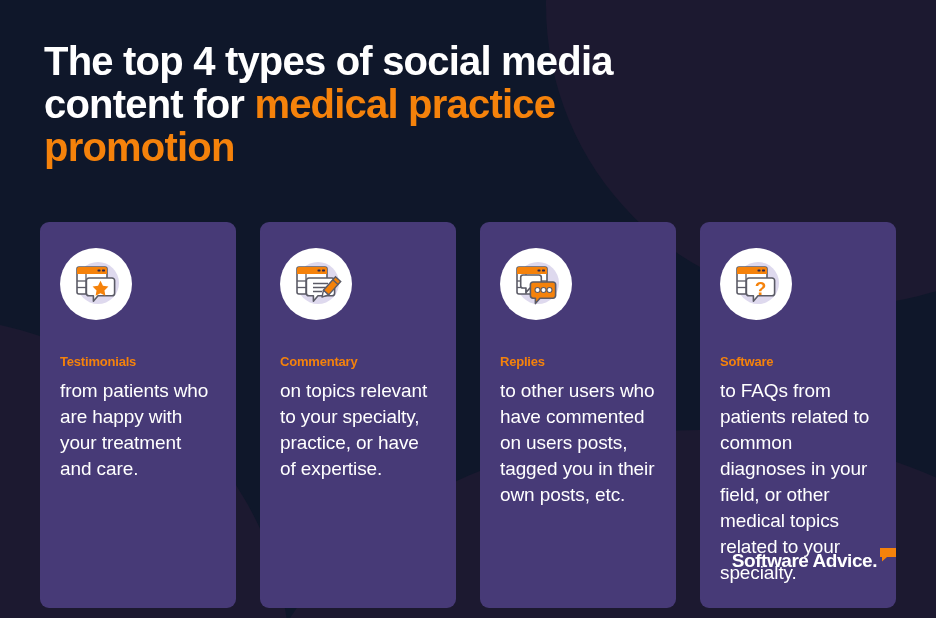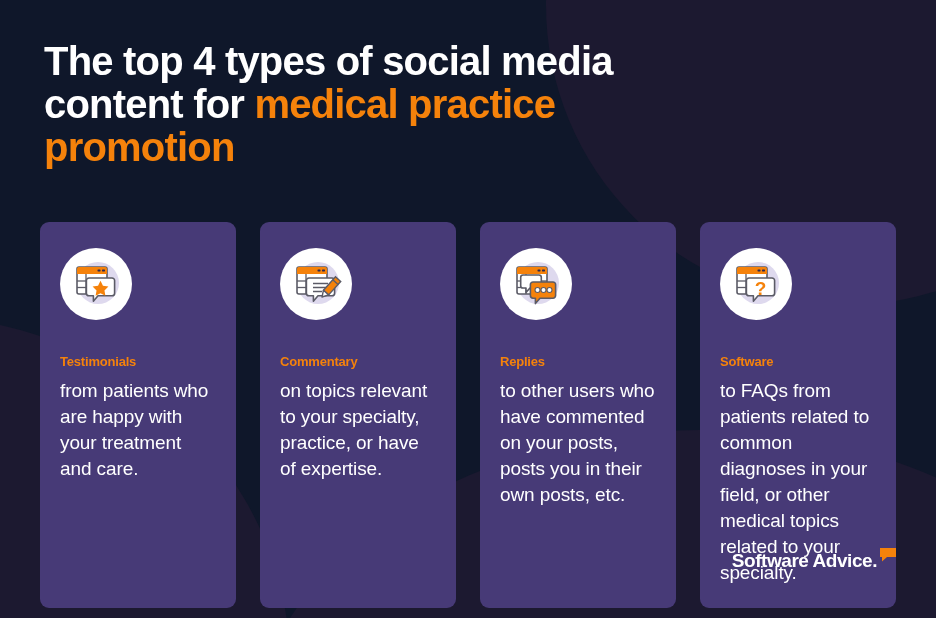--- a/index.html
+++ b/index.html
@@ -199,21 +199,21 @@
           <line x1="9" y1="31.5" x2="39" y2="31.5" stroke="#5b5b66" stroke-width="1.3"></line>
           <line x1="18" y1="18" x2="18" y2="38" stroke="#5b5b66" stroke-width="1.3"></line>
           <path d="M15 19h16a2.3 2.3 0 0 1 2.3 2.3v8.4A2.3 2.3 0 0 1 31 32h-9l-4 4.4V32h-3a2.3 2.3 0 0 1-2.3-2.3v-8.4A2.3 2.3 0 0 1 15 19z" fill="#ffffff" stroke="#5b5b66" stroke-width="1.6" stroke-linejoin="round"></path>
           <path d="M25 26h20a2.6 2.6 0 0 1 2.6 2.6v11A2.6 2.6 0 0 1 45 42.2h-13l-4.6 5.4v-5.4H25a2.6 2.6 0 0 1-2.6-2.6v-11A2.6 2.6 0 0 1 25 26z" fill="#f5820b" stroke="#5b5b66" stroke-width="1.6" stroke-linejoin="round"></path>
           <circle cx="29.5" cy="34" r="2.5" fill="#ffffff" stroke="#5b5b66" stroke-width="1.1"></circle>
           <circle cx="35.5" cy="34" r="2.5" fill="#ffffff" stroke="#5b5b66" stroke-width="1.1"></circle>
           <circle cx="41.5" cy="34" r="2.5" fill="#ffffff" stroke="#5b5b66" stroke-width="1.1"></circle>
         </svg>
       </div>
       <div class="card-title">Replies</div>
-      <div class="card-body">to other users who have commented on your posts, posts you in their own posts, etc.</div>
+      <div class="card-body">to other users who have commented on users posts, tagged you in their own posts, etc.</div>
     </div>
 
     <div class="card">
       <div class="icon-badge">
         <svg width="56" height="56" viewBox="0 0 56 56" aria-hidden="true">
           <circle cx="30" cy="27" r="21" fill="#ded9ee"></circle>
           <rect x="9" y="11" width="30" height="27" rx="2" fill="#ffffff" stroke="#5b5b66" stroke-width="1.6"></rect>
           <path d="M9 13a2 2 0 0 1 2-2h26a2 2 0 0 1 2 2v5H9z" fill="#f5820b"></path>
           <rect x="29.5" y="13.6" width="3" height="1.8" rx="0.6" fill="#2b2851"></rect>
           <rect x="34" y="13.6" width="3" height="1.8" rx="0.6" fill="#2b2851"></rect>

